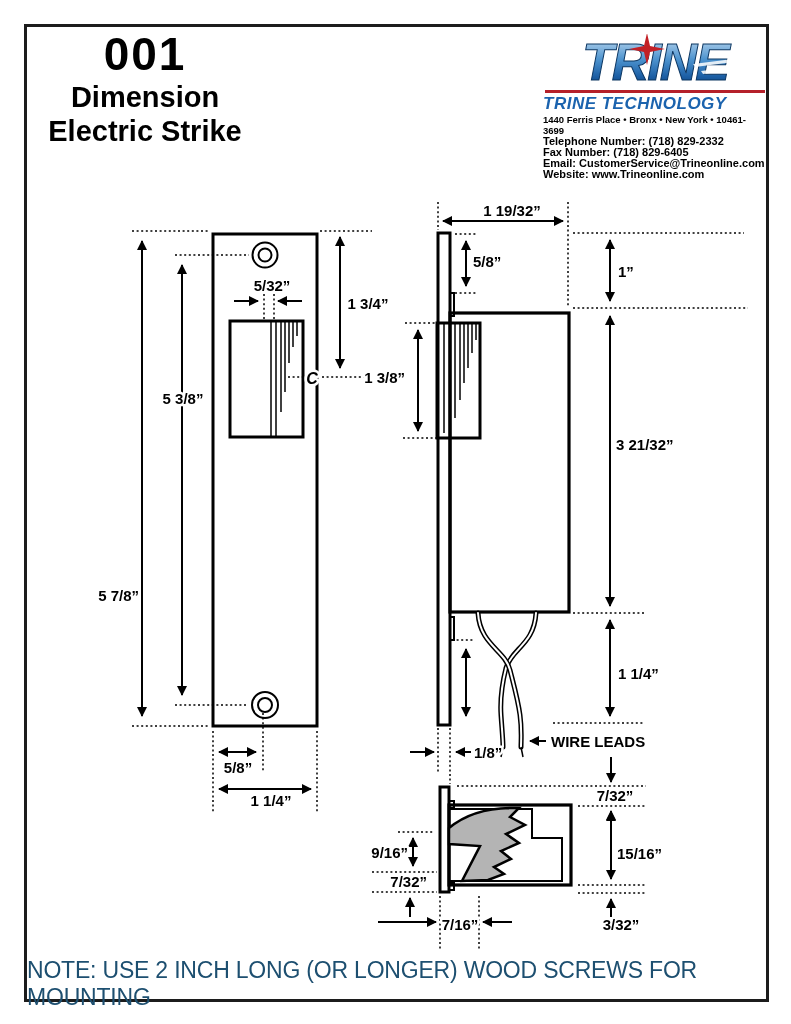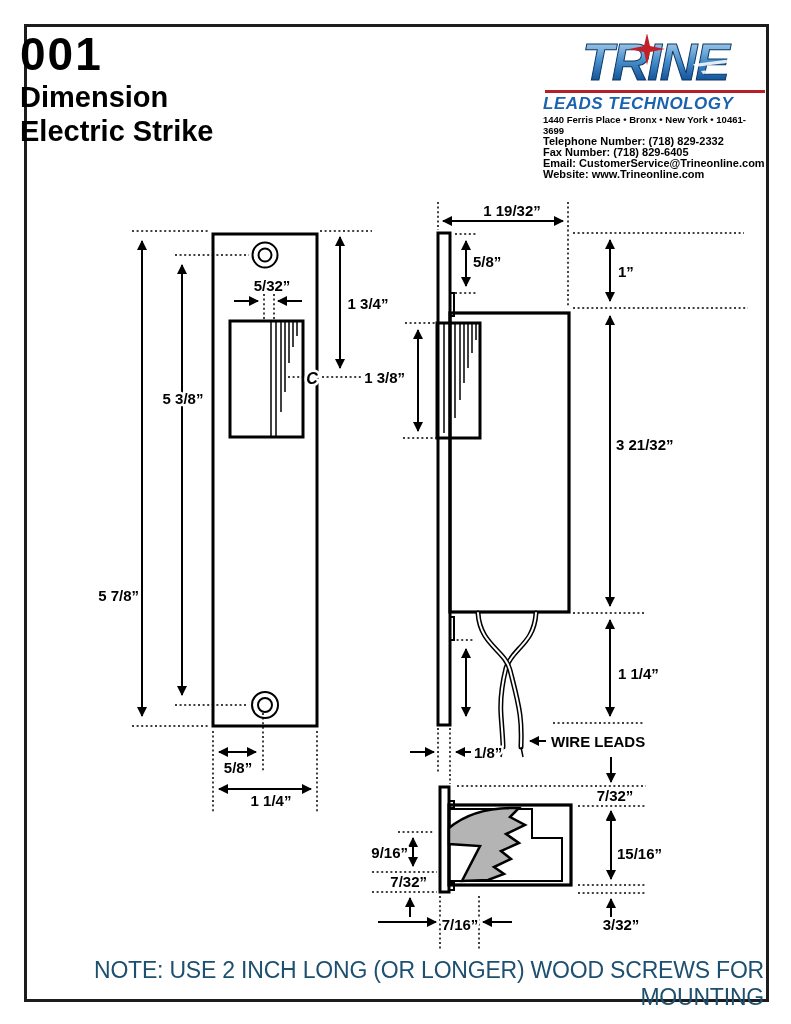--- a/index.html
+++ b/index.html
@@ -1,27 +1,27 @@
 <!DOCTYPE html>
 <html><head>
 <meta charset="utf-8">
 <style>
   html,body{margin:0;padding:0;background:#fff}
   .page{position:relative;width:791px;height:1024px;background:#fff;
         font-family:"Liberation Sans",sans-serif;overflow:hidden;color:#000}
   .frame{position:absolute;left:24px;top:24px;width:739px;height:972px;border:3px solid #1c1c1c}
-  .titleblock{position:absolute;left:20px;top:28px;width:226px;}
+  .titleblock{position:absolute;left:32px;top:28px;width:226px;text-align:center}
   .t-num{font-size:46px;font-weight:bold;letter-spacing:2px;line-height:52px}
   .t-line{font-size:29px;font-weight:bold;line-height:34px}
   .logoblock{position:absolute;left:543px;top:34px;width:224px;}
   .redline{height:3px;background:#b5202a;margin:0 2px 1px 2px}
   .tagline{color:#1b63ae;font-size:17px;font-weight:bold;font-style:italic;letter-spacing:.5px}
   .addr{font-size:9.5px;font-weight:bold;line-height:11px}
   .contact{font-size:11px;font-weight:bold;line-height:11px}
-  .noteband{position:absolute;left:27px;width:737px;top:957px;text-align:right;
+  .noteband{position:absolute;left:27px;width:737px;top:957px;text-align:left;
             font-size:23px;color:#1d4f70;letter-spacing:-.2px}
   svg.drawing{position:absolute;left:0;top:0}
   .ln{stroke:#000;stroke-width:3;fill:none}
   .lnx{stroke:#000;stroke-width:3.2;fill:none}
   .ln2{stroke:#000;stroke-width:2;fill:none}
   .lnthin{stroke:#000;stroke-width:1.5;fill:none}
   .dim{stroke:#000;stroke-width:2;fill:none}
   .dot{stroke:#000;stroke-width:1.5;fill:none;stroke-dasharray:2 2.6}
   .dl{font-family:"Liberation Sans",sans-serif;font-size:15px;font-weight:bold;fill:#000;
       paint-order:stroke;stroke:#fff;stroke-width:5px;stroke-linejoin:round}
@@ -49,21 +49,21 @@
           <stop offset="0.45" stop-color="#4e94cf"></stop>
           <stop offset="0.75" stop-color="#1c5fa5"></stop>
           <stop offset="1" stop-color="#0b3a70"></stop>
         </linearGradient>
       </defs>
       <text x="112" y="46" text-anchor="middle" font-size="52" font-weight="bold" font-style="italic" letter-spacing="-2" fill="url(#lg)" stroke="#09335f" stroke-width="1">TRINE</text>
       <path d="M104,-1 L107,12 L122,15 L107,18 L104,31 L101,18 L86,15 L101,12 Z" fill="#c22026"></path>
       <path d="M150,30 L214,22 L214,25 L152,33 Z M158,37 L214,30 L214,33 L160,40 Z" fill="#ffffff" opacity="0.85"></path>
     </svg>
     <div class="redline"></div>
-    <div class="tagline">LEADS TECHNOLOGY</div>
+    <div class="tagline">TRINE TECHNOLOGY</div>
     <div class="addr">1440 Ferris Place • Bronx • New York • 10461-3699</div>
     <div class="contact">Telephone Number: (718) 829-2332</div>
     <div class="contact">Fax Number: (718) 829-6405</div>
     <div class="contact">Email: CustomerService@Trineonline.com</div>
     <div class="contact">Website: www.Trineonline.com</div>
   </div>
 
   <svg class="drawing" width="791" height="1024" viewBox="0 0 791 1024">
     <defs>
       <marker id="ah" viewBox="0 0 10 10" refX="9" refY="5" markerWidth="6.5" markerHeight="5" orient="auto">

